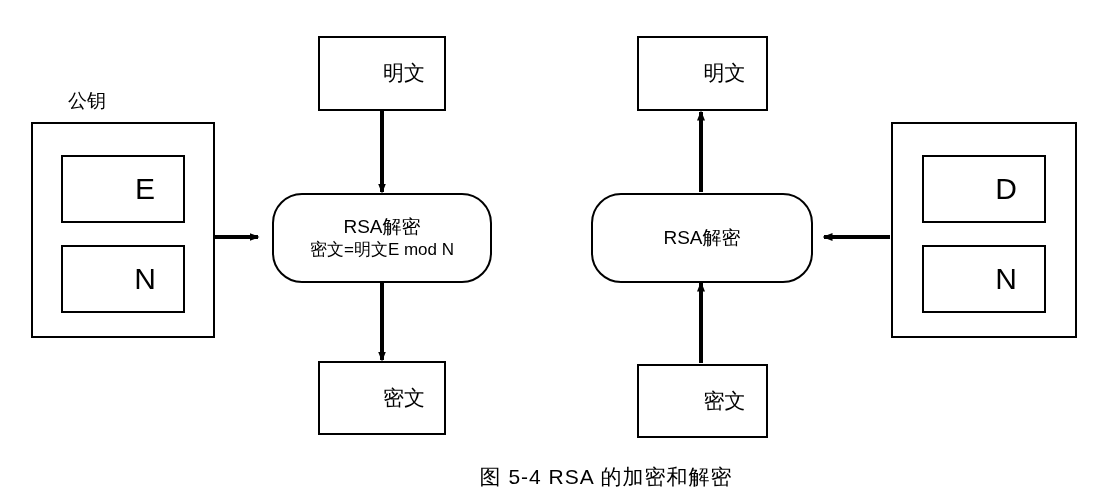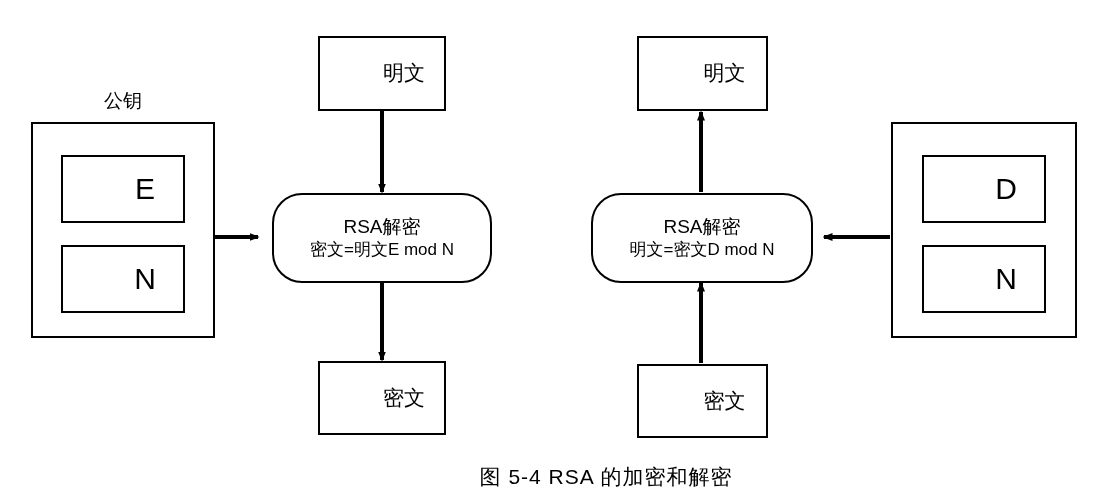--- a/index.html
+++ b/index.html
@@ -26,21 +26,20 @@
     background: #ffffff;
     display: flex;
     align-items: center;
     justify-content: center;
     text-align: center;
     line-height: 1.25;
     padding-left: 44px;
   }
   .label-plain {
     position: absolute;
-    text-align: center;
     white-space: nowrap;
   }
   .rounded {
     position: absolute;
     box-sizing: border-box;
     border: 2px solid #000000;
     background: #ffffff;
     border-radius: 30px;
     display: flex;
     flex-direction: column;
@@ -125,20 +124,19 @@
 
 
   <div class="box" style="left:891px; top:122px; width:186px; height:216px;"></div>
   <div class="box key-letter" style="left:922px; top:155px; width:124px; height:68px;">D</div>
   <div class="box key-letter" style="left:922px; top:245px; width:124px; height:68px;">N</div>
 
   <div class="box text-cjk" style="left:637px; top:36px; width:131px; height:75px;">明文</div>
 
   <div class="rounded" style="left:591px; top:193px; width:222px; height:90px;">
     <div class="line1">RSA解密</div>
-    <div class="line2">明文=密文D mod N</div>
   </div>
 
   <div class="box text-cjk" style="left:637px; top:364px; width:131px; height:74px;">密文</div>
 
   <div class="caption" style="top:463px;padding-left:48px;">图 5-4   RSA 的加密和解密</div>
 
 </div>
 
 </body></html>

